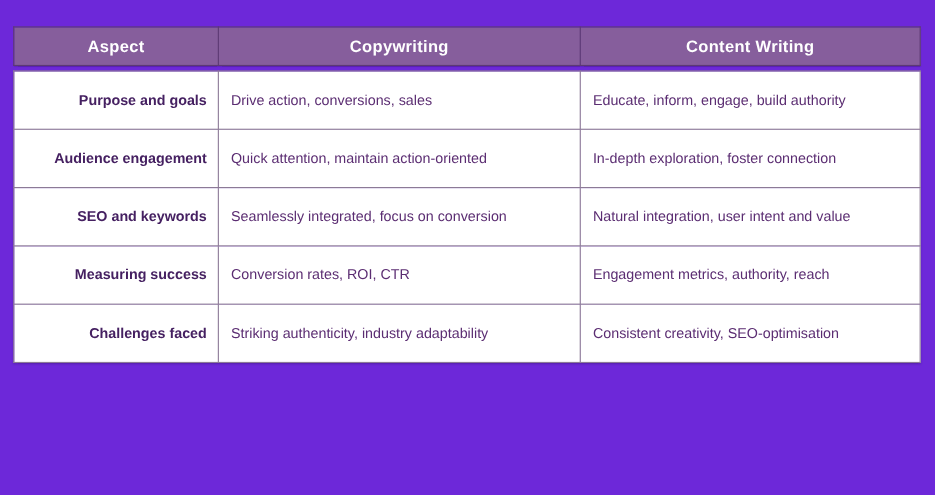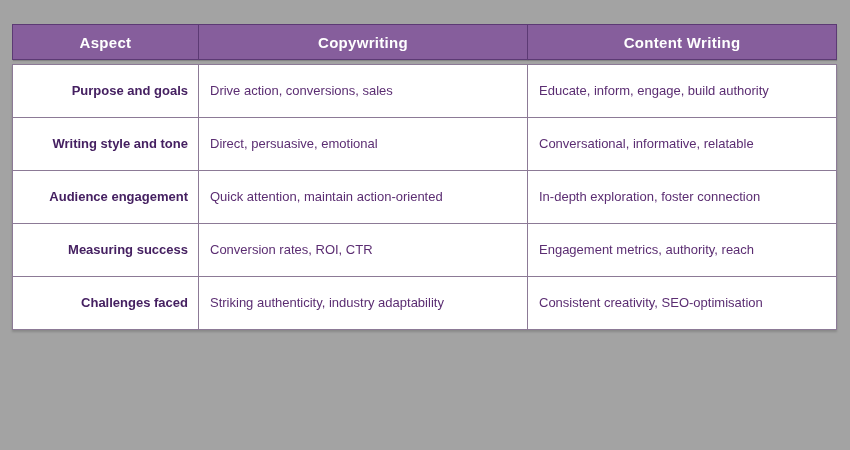--- a/index.html
+++ b/index.html
@@ -4,21 +4,21 @@
 <style>
   html, body {
     margin: 0;
     padding: 0;
     background: #ffffff;
     font-family: "Liberation Sans", sans-serif;
   }
   .page {
     width: 850px;
     height: 450px;
-    background: #a3a3a3;
+    background: #6d28d9;
     position: relative;
     box-sizing: border-box;
   }
   .table-wrap {
     position: absolute;
     left: 12px;
     top: 24px;
     width: 824px;
   }
   table {
@@ -96,32 +96,32 @@
           <col class="c2">
           <col class="c3">
         </colgroup>
       <tbody id="rows">
   <tr>
     <td class="aspect">Purpose and goals</td>
     <td class="val">Drive action, conversions, sales</td>
     <td class="val">Educate, inform, engage, build authority</td>
   </tr>
 
-  <tr>
-    <td class="aspect">Writing style and tone</td>
-    <td class="val">Direct, persuasive, emotional</td>
-    <td class="val">Conversational, informative, relatable</td>
-  </tr>
 
   <tr>
     <td class="aspect">Audience engagement</td>
     <td class="val">Quick attention, maintain action-oriented</td>
     <td class="val">In-depth exploration, foster connection</td>
   </tr>
 
+  <tr>
+    <td class="aspect">SEO and keywords</td>
+    <td class="val">Seamlessly integrated, focus on conversion</td>
+    <td class="val">Natural integration, user intent and value</td>
+  </tr>
 
 
 
   <tr>
     <td class="aspect">Measuring success</td>
     <td class="val">Conversion rates, ROI, CTR</td>
     <td class="val">Engagement metrics, authority, reach</td>
   </tr>
 
   <tr>

